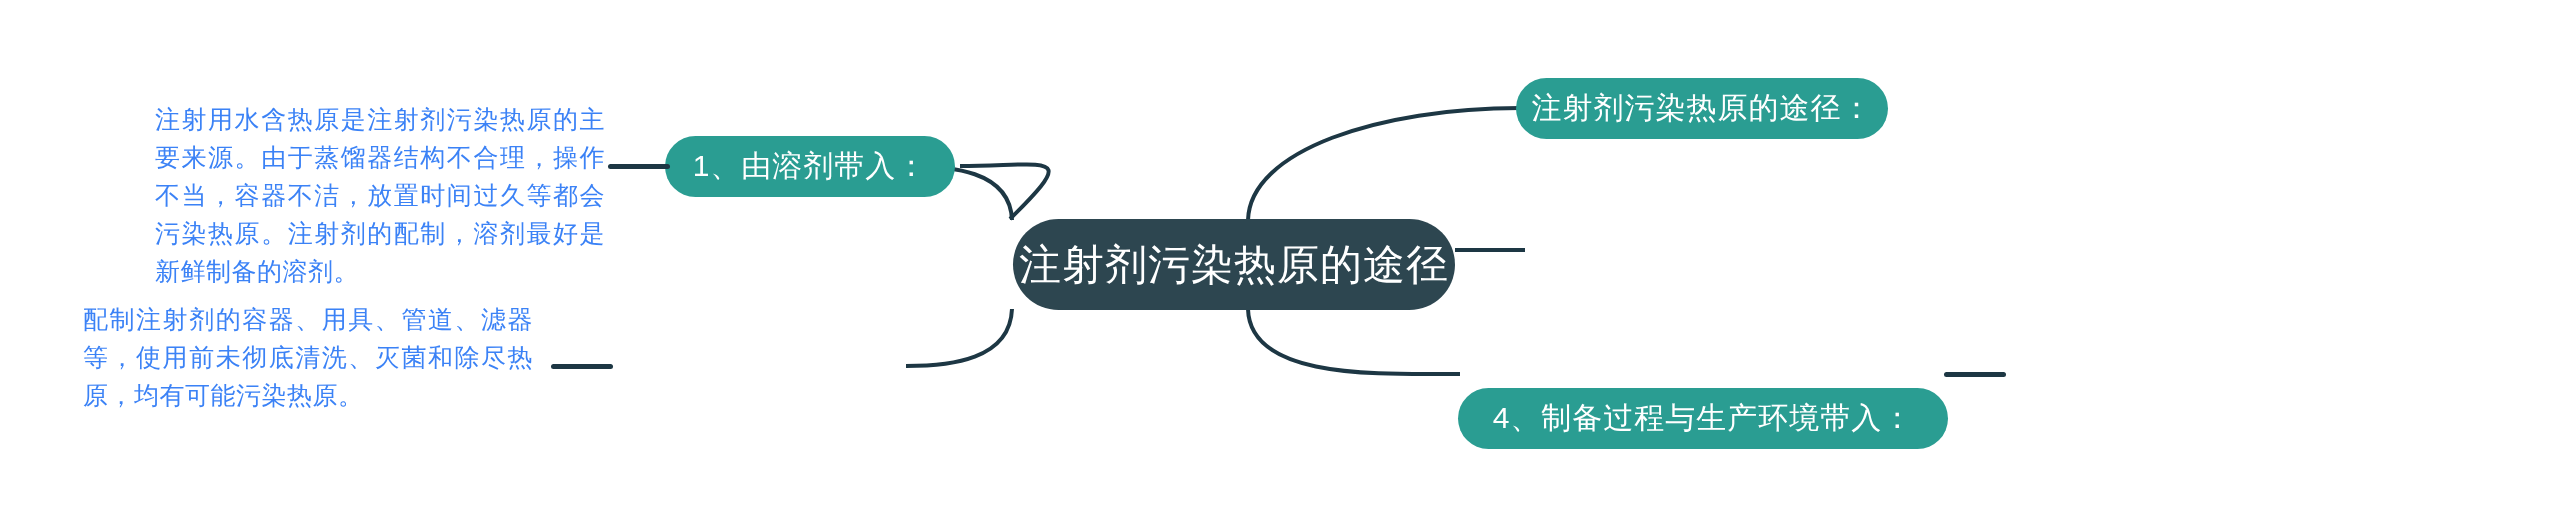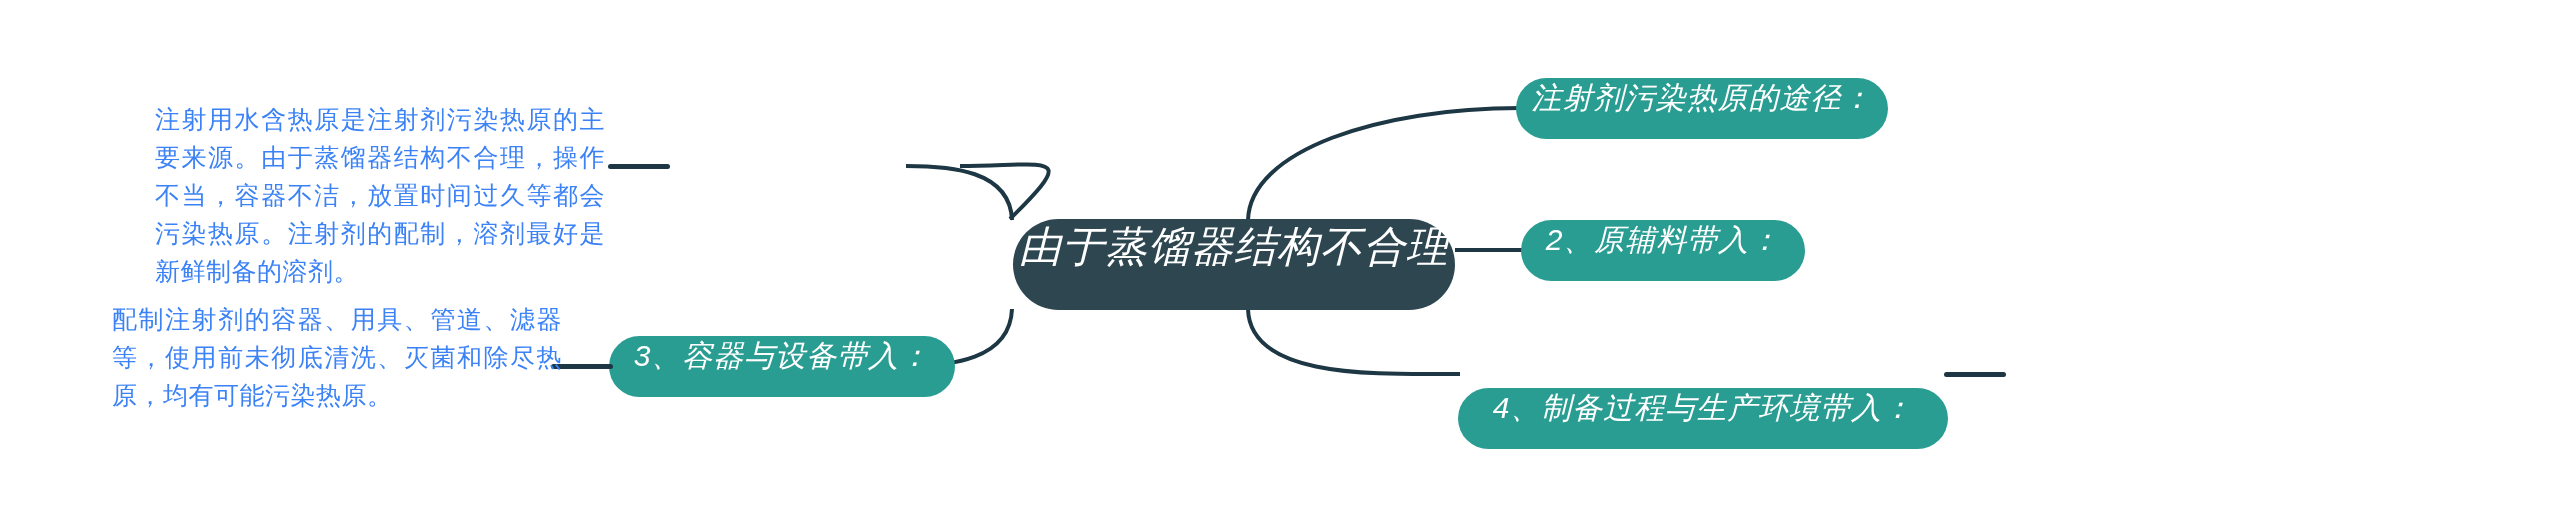--- a/index.html
+++ b/index.html
@@ -21,27 +21,26 @@
     position: absolute;
     left: 0;
     top: 0;
     width: 2560px;
     height: 528px;
     pointer-events: none;
   }
   .node {
     position: absolute;
     display: flex;
-    align-items: flex-start;
+    align-items: center;
     justify-content: center;
     box-sizing: border-box;
     color: #ffffff;
     white-space: nowrap;
     letter-spacing: 1px;
-    font-style: italic;
   }
   .node-root {
     background: #2d4650;
     border-radius: 48px;
     font-size: 42px;
     padding: 0 42px;
   }
   .node-branch {
     background: #2a9d92;
     border-radius: 36px;
@@ -80,42 +79,39 @@
     <path d="M 1248 220 C 1250 150 1380 108 1520 108" fill="none" stroke="#1d3744" stroke-width="4"></path>
 
     <path d="M 1455 250 L 1525 250" fill="none" stroke="#1d3744" stroke-width="4"></path>
 
     <path d="M 1012 309 C 1010 360 950 366 906 366" fill="none" stroke="#1d3744" stroke-width="4"></path>
 
     <path d="M 1248 309 C 1250 380 1380 374 1460 374" fill="none" stroke="#1d3744" stroke-width="4"></path>
   </svg>
 
   <div class="node node-root" style="left:1013px; top:219px; width:442px; height:91px;">
-    <span>由于蒸馏器结构不合理</span>
+    <span>注射剂污染热原的途径</span>
   </div>
 
+  <div class="node node-branch" style="left:665px; top:136px; width:290px; height:61px;">
+    <span>1、由溶剂带入：</span>
+  </div>
 
   <div class="node node-branch" style="left:1516px; top:78px; width:372px; height:61px;">
     <span>注射剂污染热原的途径：</span>
   </div>
 
-  <div class="node node-branch" style="left:1521px; top:220px; width:284px; height:61px;">
-    <span>2、原辅料带入：</span>
-  </div>
 
-  <div class="node node-branch" style="left:609px; top:336px; width:346px; height:61px;">
-    <span>3、容器与设备带入：</span>
-  </div>
 
   <div class="node node-branch" style="left:1458px; top:344px; width:490px; height:61px;margin-top:44px;">
     <span>4、制备过程与生产环境带入：</span>
   </div>
 
   <div class="stub" style="left:608px; top:164px; width:62px;"></div>
   <div class="stub" style="left:551px; top:364px; width:62px;"></div>
   <div class="stub" style="left:1944px; top:372px; width:62px;"></div>
 
   <div class="leaf-text" style="left:155px; top:100px; width:450px; text-align:justify;">注射用水含热原是注射剂污染热原的主要来源。由于蒸馏器结构不合理，操作不当，容器不洁，放置时间过久等都会污染热原。注射剂的配制，溶剂最好是新鲜制备的溶剂。</div>
 
-  <div class="leaf-text" style="left:112px; top:300px; width:450px; text-align:justify;">配制注射剂的容器、用具、管道、滤器等，使用前未彻底清洗、灭菌和除尽热原，均有可能污染热原。</div>
+  <div class="leaf-text" style="left:83px; top:300px; width:450px; text-align:justify;">配制注射剂的容器、用具、管道、滤器等，使用前未彻底清洗、灭菌和除尽热原，均有可能污染热原。</div>
 
 
 </div>
 
 </body></html>

